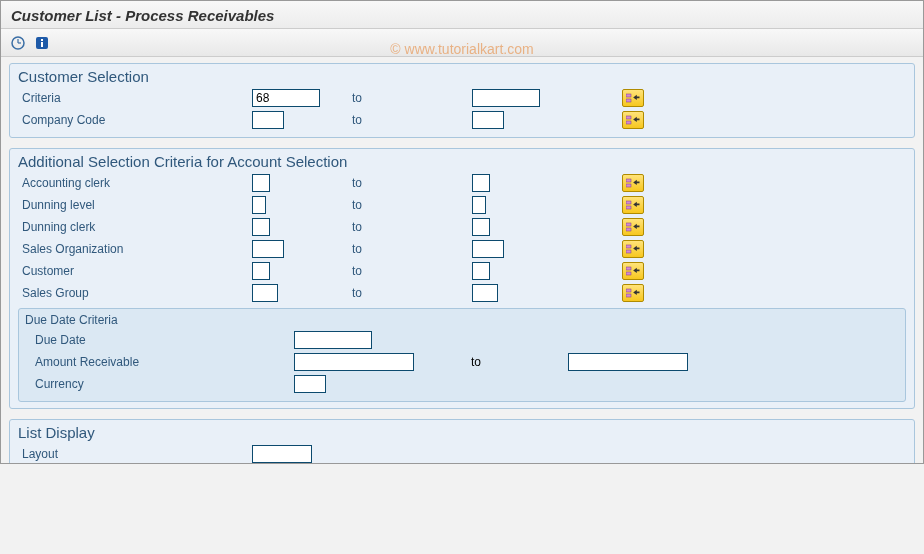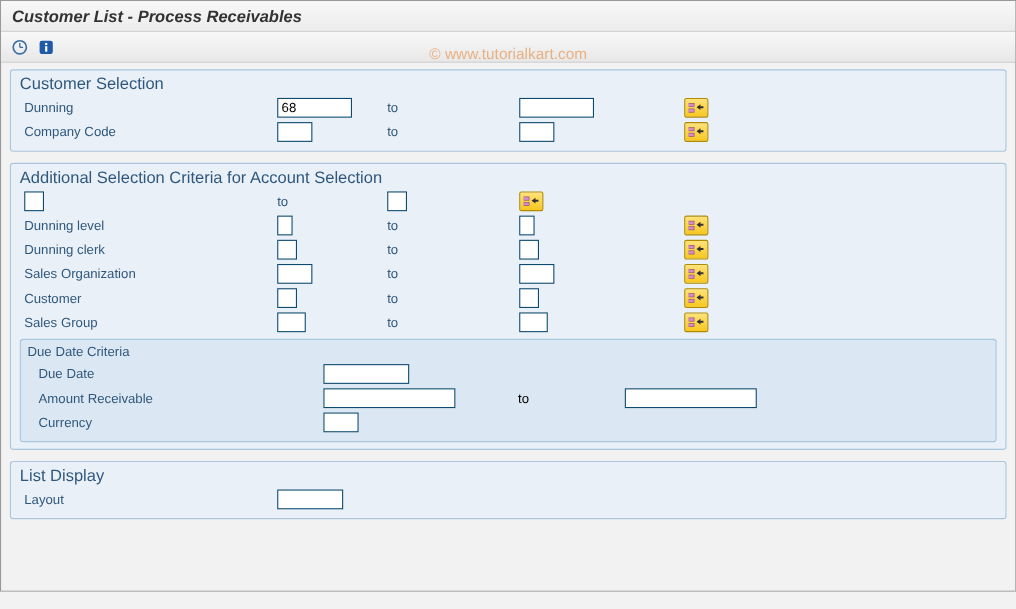--- a/index.html
+++ b/index.html
@@ -4,21 +4,21 @@
 <style>
   * { box-sizing: border-box; }
   html, body {
     margin: 0; padding: 0;
     font-family: Arial, Helvetica, sans-serif;
     font-size: 12px;
     background: #f2f2f2;
   }
   .app {
     width: 924px;
-    height: 538px;
+    height: 464px;
     background: #f2f2f2;
     border: 1px solid #999;
     overflow: hidden;
     position: relative;
   }
   .title-bar {
     background: linear-gradient(to bottom, #f8f8f8, #ececec);
     border-bottom: 1px solid #ccc;
     padding: 6px 10px 4px 10px;
     font-size: 15px;
@@ -140,21 +140,21 @@
   </div>
 
   <div class="watermark">© www.tutorialkart.com</div>
 
   <div class="content">
 
     <div class="group">
       <div class="group-title">Customer Selection</div>
 
       <div class="row">
-        <span class="lbl">Dunning</span>
+        <span class="lbl">Criteria</span>
         <span><input type="text" class="in-md sel" value="68" style=""></span>
         <span class="to">to</span>
         <span><input type="text" class="in-md" value="" style=""></span>
         <span class="multi-btn">
           <svg width="14" height="12" viewBox="0 0 14 12">
             <rect x="0" y="2" width="5" height="3" fill="#d58bd0" stroke="#7a3a77" stroke-width="0.5"></rect>
             <rect x="0" y="7" width="5" height="3" fill="#d58bd0" stroke="#7a3a77" stroke-width="0.5"></rect>
             <path d="M7 6 L11 3 L11 5 L14 5 L14 7 L11 7 L11 9 Z" fill="#333" transform="scale(0.9) translate(1,0)"></path>
           </svg>
         </span>
@@ -172,20 +172,21 @@
             <path d="M7 6 L11 3 L11 5 L14 5 L14 7 L11 7 L11 9 Z" fill="#333" transform="scale(0.9) translate(1,0)"></path>
           </svg>
         </span>
       </div>
     </div>
 
     <div class="group">
       <div class="group-title">Additional Selection Criteria for Account Selection</div>
 
       <div class="row">
+        <span class="lbl">Accounting clerk</span>
         <span><input type="text" class="in-xs" value="" style=""></span>
         <span class="to">to</span>
         <span><input type="text" class="in-xs" value="" style=""></span>
         <span class="multi-btn">
           <svg width="14" height="12" viewBox="0 0 14 12">
               <rect x="0" y="2" width="5" height="3" fill="#d58bd0" stroke="#7a3a77" stroke-width="0.5"></rect>
               <rect x="0" y="7" width="5" height="3" fill="#d58bd0" stroke="#7a3a77" stroke-width="0.5"></rect>
               <path d="M7 6 L11 3 L11 5 L14 5 L14 7 L11 7 L11 9 Z" fill="#333" transform="scale(0.9) translate(1,0)"></path>
             </svg>
         </span>

